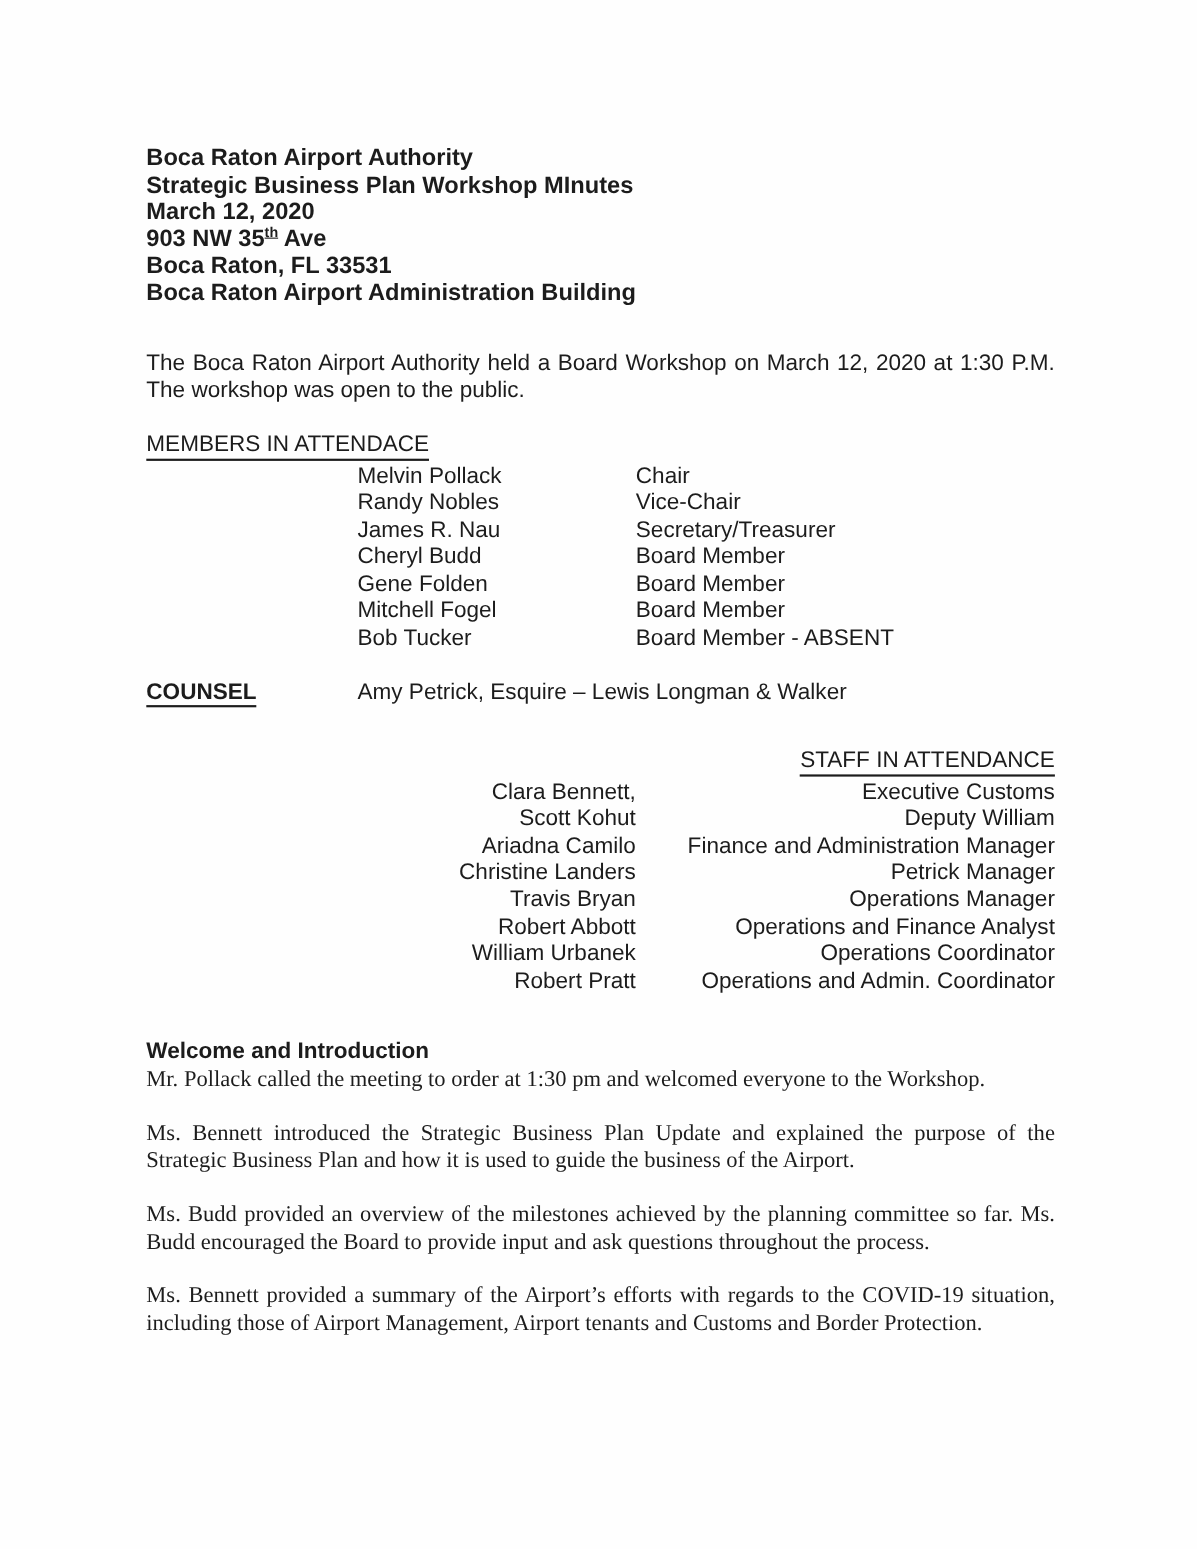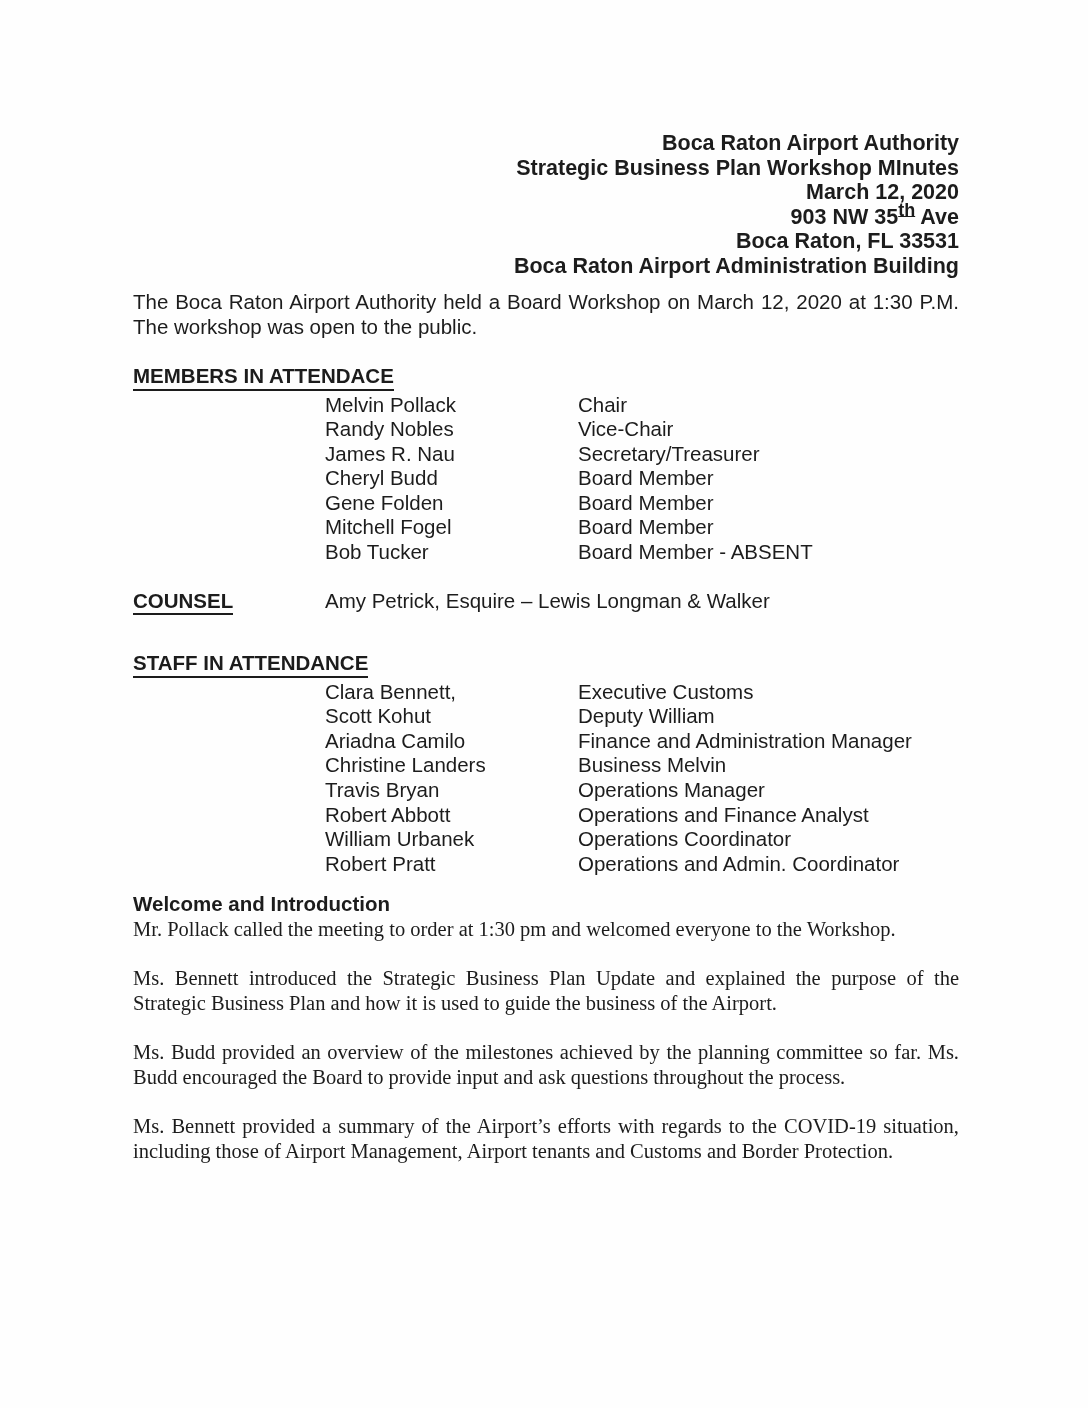--- a/index.html
+++ b/index.html
@@ -15,40 +15,40 @@
     font-size: 20.5px;
     line-height: 24.5px;
   }
   .content {
     position: absolute;
     left: 133px;
     top: 131px;
     width: 826px;
   }
   .doc-header {
-    text-align: right;
+    text-align: left;
     font-weight: bold;
     font-size: 21.5px;
     line-height: 24.5px;
-    margin-bottom: 12px;
+    margin-bottom: 40px;
   }
   .doc-header sup {
-    font-size: 18px;
+    font-size: 13px;
     vertical-align: super;
     line-height: 0;
     text-decoration: underline;
   }
   .paragraph {
     text-align: justify;
   }
   .intro {
     margin-bottom: 25px;
   }
   .section-heading {
-    font-weight: bold;
+    font-weight: normal;
     margin-top: 0;
   }
   .section-heading .underlined {
     display: inline-block;
     border-bottom: 2.5px solid #1c1c1c;
     padding-bottom: 0px;
   }
   .attendee-list {
     margin-top: 2px;
     margin-bottom: 0;
@@ -72,21 +72,21 @@
   }
   .counsel-label {
     width: 192px;
     flex: 0 0 192px;
     font-weight: bold;
   }
   .counsel-label .underlined {
     display: inline-block;
     border-bottom: 2.5px solid #1c1c1c;
   }
-  .staff-block { margin-bottom: 16px; }
+  .staff-block { margin-bottom: 40px; text-align: right; }
   .welcome-heading {
     font-weight: bold;
   }
   .body-paragraph {
     margin-bottom: 25px;
     font-family: Liberation Serif, serif;
   }
 </style>
 </head>
 <body>
@@ -154,21 +154,21 @@
         <div class="attendee-row">
           <span class="attendee-name">Scott Kohut</span>
           <span class="attendee-role">Deputy William</span>
         </div>
         <div class="attendee-row">
           <span class="attendee-name">Ariadna Camilo</span>
           <span class="attendee-role">Finance and Administration Manager</span>
         </div>
         <div class="attendee-row">
           <span class="attendee-name">Christine Landers</span>
-          <span class="attendee-role">Business Melvin</span>
+          <span class="attendee-role">Petrick Manager</span>
         </div>
         <div class="attendee-row">
           <span class="attendee-name">Travis Bryan</span>
           <span class="attendee-role">Operations Manager</span>
         </div>
         <div class="attendee-row">
           <span class="attendee-name">Robert Abbott</span>
           <span class="attendee-role">Operations and Finance Analyst</span>
         </div>
         <div class="attendee-row">

